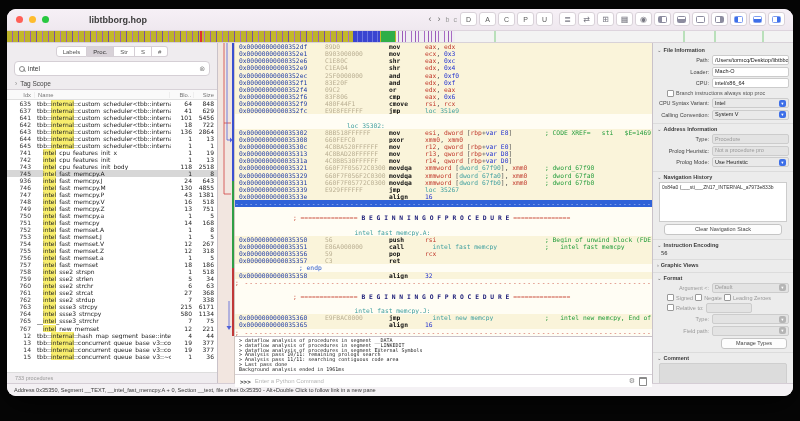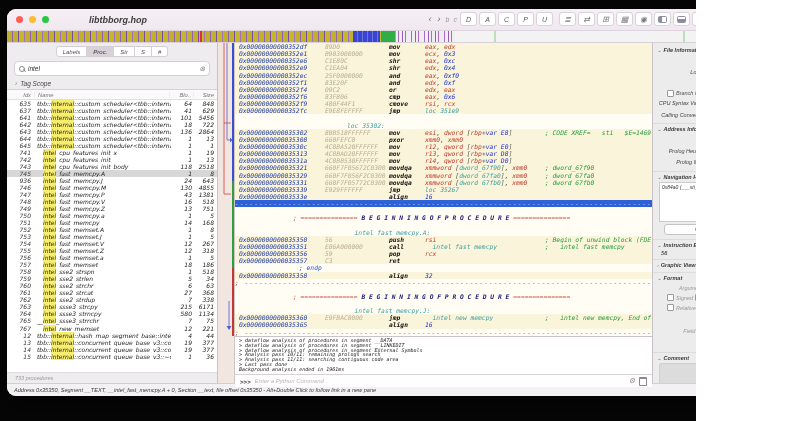--- a/index.html
+++ b/index.html
@@ -1,17 +1,17 @@
 <!DOCTYPE html>
 <html><head>
 <meta charset="utf-8">
 <style>
   html,body{margin:0;padding:0;}
-  .screen{position:relative;width:696px;height:421px;background:#060606;overflow:hidden;
-          font-family:"Liberation Sans",sans-serif;font-style:italic;}
+  .screen{position:relative;width:800px;height:421px;background:#060606;overflow:hidden;
+          font-family:"Liberation Sans",sans-serif;}
   .window{position:absolute;left:7px;top:9px;width:786px;height:387px;background:#f2ecf2;
           border-radius:9px;overflow:hidden;box-shadow:0 8px 28px rgba(0,0,0,.7);
           display:flex;flex-direction:column;}
   
   .titlebar{height:21px;flex:0 0 21px;background:linear-gradient(#f6f0f6,#efe8ef);
             border-bottom:1px solid #ddd4dd;display:flex;align-items:center;position:relative;}
   .lights{display:flex;gap:6px;margin-left:9px;}
   .light{width:7px;height:7px;border-radius:50%;}
   .lr{background:#ff5f57;} .ly{background:#febc2e;} .lg{background:#28c840;}
   .wtitle{margin-left:40px;font-size:9px;font-weight:bold;color:#3c3c3c;}

